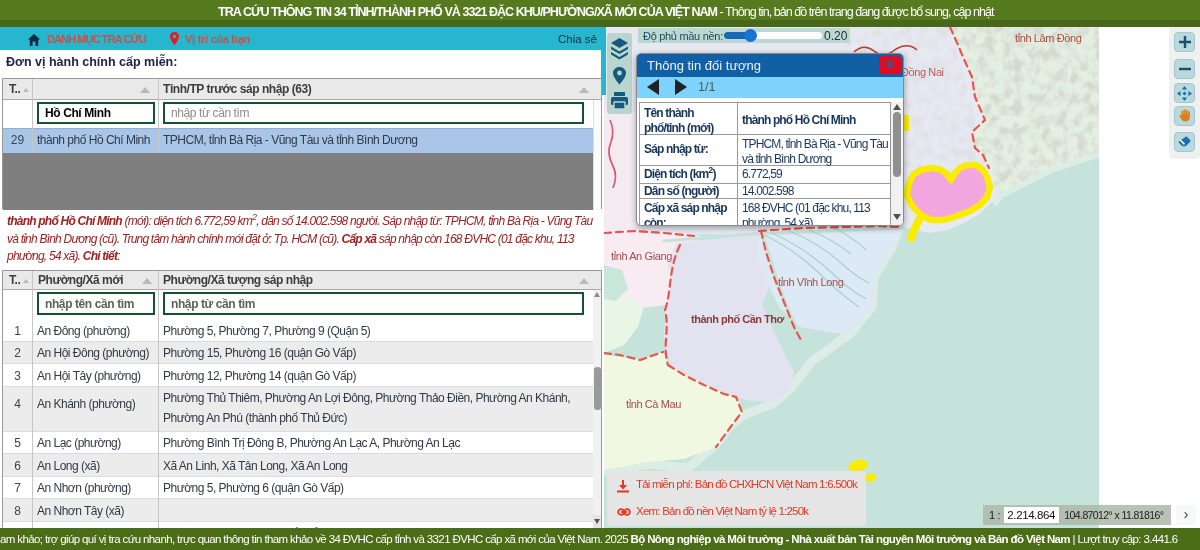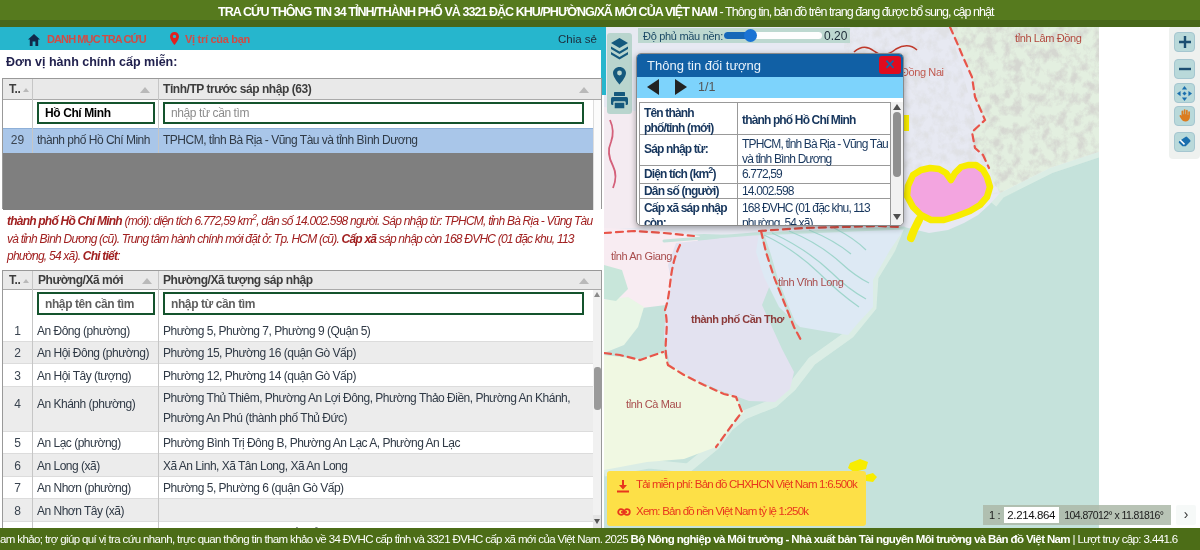--- a/index.html
+++ b/index.html
@@ -30,21 +30,21 @@
 #popup { left:636px; top:53px; width:268px; height:173px; background:#fff; border:1px solid #8a8a8a; border-radius:5px; box-shadow:0 2px 6px rgba(0,0,0,.35); overflow:hidden; }
 #ptitle { left:0; top:0; width:100%; height:23px; background:#1160a5; color:#e8f2fb; font-size:13px; line-height:23px; padding-left:10px; }
 #pclose { left:242px; top:2px; width:22px; height:18px; background:#e00b1e; border-radius:3px; color:#1766a5; font-weight:bold; font-size:13px; text-align:center; line-height:18px; }
 #pnav { left:0; top:23px; width:100%; height:21px; background:#7dd3fc; }
 .ptbl { position:absolute; font-size:12px; letter-spacing:-0.85px; color:#17365d; line-height:15px; white-space:nowrap; }
 .ptbl b { color:#17365d; }
 .pline { position:absolute; background:#999; }
 #pscroll { position:absolute; background:#f1f1f1; }
 .btn { position:absolute; width:21px; height:20px; background:#b9d9da; border:1px solid #a5c6d0; border-radius:4px; text-align:center; }
 #rstrip { left:1169px; top:26px; width:31px; height:133px; background:rgba(235,238,236,.85); border-radius:4px; }
-#obox { left:607px; top:471px; width:259px; height:55px; background:#fde047; border-radius:3px; font-size:11.5px; letter-spacing:-0.78px; color:#e8361d; white-space:nowrap;padding-left:36px; }
+#obox { left:607px; top:471px; width:259px; height:55px; background:#e5e5e5; border-radius:3px; font-size:11.5px; letter-spacing:-0.78px; color:#e8361d; white-space:nowrap;padding-left:36px; }
 #scalebar { left:983px; top:505px; width:188px; height:20px; background:rgba(171,184,168,.85); display:flex; align-items:center; font-size:11px; letter-spacing:-0.3px; color:#1c1c1c; white-space:nowrap; }
 #nextbtn { left:1176px; top:505px; width:20px; height:20px; background:#f6f9f8; border-radius:2px; text-align:center; line-height:18px; font-size:14px; color:#333; }
 </style>
 </head>
 <body>
 <div id="stage">
 
   <div class="abs" id="mapwrap" style="left:604px; top:27px; width:495px; height:501px; overflow:hidden; background:#c5e2db;">
   <svg width="596" height="501" viewBox="0 0 596 501">
     <defs>
@@ -291,21 +291,21 @@
       <div class="abs row" style="top:0px;height:23px;width:590px;"></div>
       <div class="rnum" style="left:0;top:5px;width:29px;">1</div>
       <div class="rtxt" style="left:34px;top:5px;">An Đông (phường)</div>
       <div class="rtxt" style="left:160px;top:5px;">Phường 5, Phường 7, Phường 9 (Quận 5)</div>
       <div class="abs row alt" style="top:23px;height:22px;width:590px;"></div>
       <div class="rnum" style="left:0;top:27px;width:29px;">2</div>
       <div class="rtxt" style="left:34px;top:27px;">An Hội Đông (phường)</div>
       <div class="rtxt" style="left:160px;top:27px;">Phường 15, Phường 16 (quận Gò Vấp)</div>
       <div class="abs row" style="top:45px;height:23px;width:590px;"></div>
       <div class="rnum" style="left:0;top:50px;width:29px;">3</div>
-      <div class="rtxt" style="left:34px;top:50px;">An Hội Tây (tượng)</div>
+      <div class="rtxt" style="left:34px;top:50px;">An Hội Tây (phường)</div>
       <div class="rtxt" style="left:160px;top:50px;">Phường 12, Phường 14 (quận Gò Vấp)</div>
       <div class="abs row alt" style="top:68px;height:45px;width:590px;"></div>
       <div class="rnum" style="left:0;top:78px;width:29px;">4</div>
       <div class="rtxt" style="left:34px;top:78px;">An Khánh (phường)</div>
       <div class="rtxt" style="left:160px;top:72px;">Phường Thủ Thiêm, Phường An Lợi Đông, Phường Thảo Điền, Phường An Khánh,</div>
       <div class="rtxt" style="left:160px;top:92px;">Phường An Phú (thành phố Thủ Đức)</div>
       <div class="abs row" style="top:113px;height:22px;width:590px;"></div>
       <div class="rnum" style="left:0;top:117px;width:29px;">5</div>
       <div class="rtxt" style="left:34px;top:117px;">An Lạc (phường)</div>
       <div class="rtxt" style="left:160px;top:117px;">Phường Bình Trị Đông B, Phường An Lạc A, Phường An Lạc</div>

